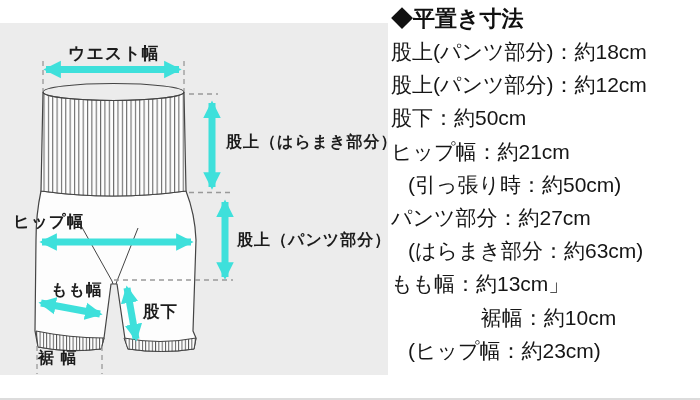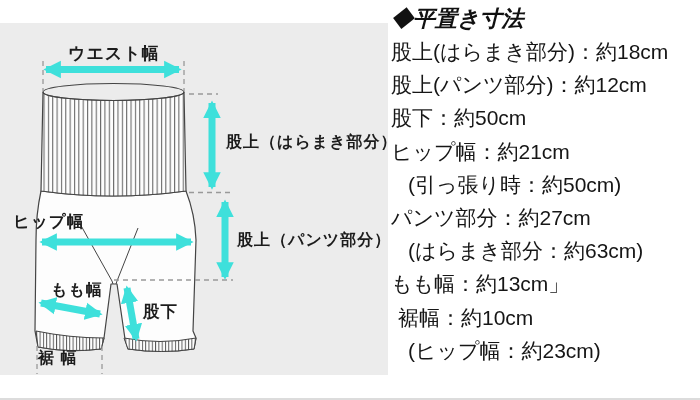--- a/index.html
+++ b/index.html
@@ -20,28 +20,27 @@
     fill:#1c1c1c;
     font-weight:600;
     letter-spacing:1px;
   }
   .measure{
     position:absolute;left:391px;top:2px;width:308px;
   }
   .m-title{
     font-size:22px;line-height:33px;font-weight:600;
     white-space:nowrap;
-    font-style:italic;
   }
   .m-line{
     font-size:21px;line-height:33.2px;font-weight:400;
     white-space:nowrap;color:#161616;
   }
   .ind{padding-left:17px;}
-  .ind-sm{padding-left:7px;}
+  .ind-sm{padding-left:7px;text-align:center;}
 </style>
 </head>
 <body>
 
 <div class="stage">
 
   <svg class="diagram-svg" width="390" height="400" viewBox="0 0 390 400">
     <defs>
       <marker id="ah" viewBox="0 0 10 10" refX="8.5" refY="5" markerWidth="2.5" markerHeight="2.7" orient="auto-start-reverse">
         <path d="M0,0 L10,5 L0,10 Z" fill="#3EE0DB"></path>
@@ -101,21 +100,21 @@
     <text class="svg-label" x="226" y="147" font-size="16" letter-spacing="0">股上（はらまき部分）</text>
     <text class="svg-label" x="237" y="245" font-size="16" letter-spacing="0">股上（パンツ部分）</text>
     <text class="svg-label" x="13" y="227" font-size="16.5">ヒップ幅</text>
     <text class="svg-label" x="51" y="295" font-size="16">もも幅</text>
     <text class="svg-label" x="143" y="317" font-size="16.5">股下</text>
     <text class="svg-label" x="38" y="363" font-size="16">裾 幅</text>
   </svg>
 
   <div class="measure">
     <div class="m-title">◆平置き寸法</div>
-    <div class="m-line">股上(はらまき部分)：約18cm</div>
+    <div class="m-line">股上(パンツ部分)：約18cm</div>
     <div class="m-line">股上(パンツ部分)：約12cm</div>
     <div class="m-line">股下：約50cm</div>
     <div class="m-line">ヒップ幅：約21cm</div>
     <div class="m-line ind">(引っ張り時：約50cm)</div>
     <div class="m-line">パンツ部分：約27cm</div>
     <div class="m-line ind">(はらまき部分：約63cm)</div>
     <div class="m-line">もも幅：約13cm」</div>
     <div class="m-line ind-sm">裾幅：約10cm</div>
     <div class="m-line ind">(ヒップ幅：約23cm)</div>
   </div>

